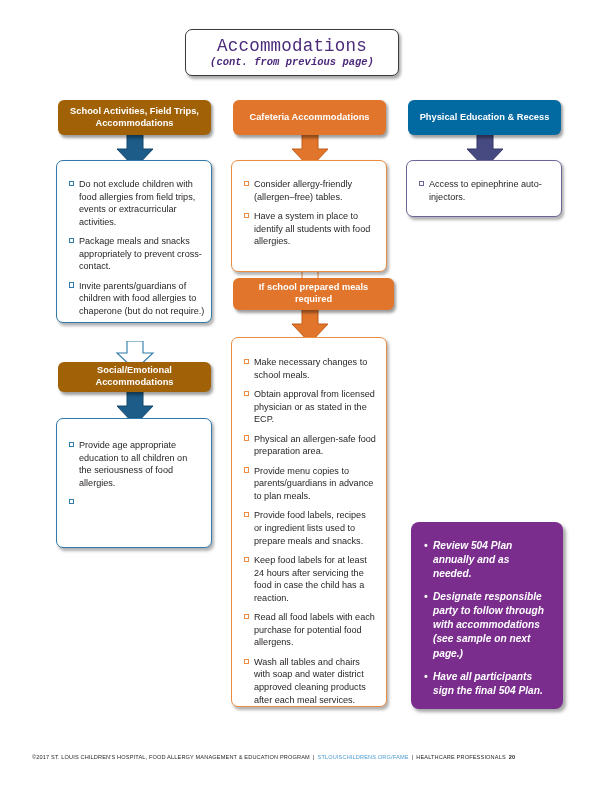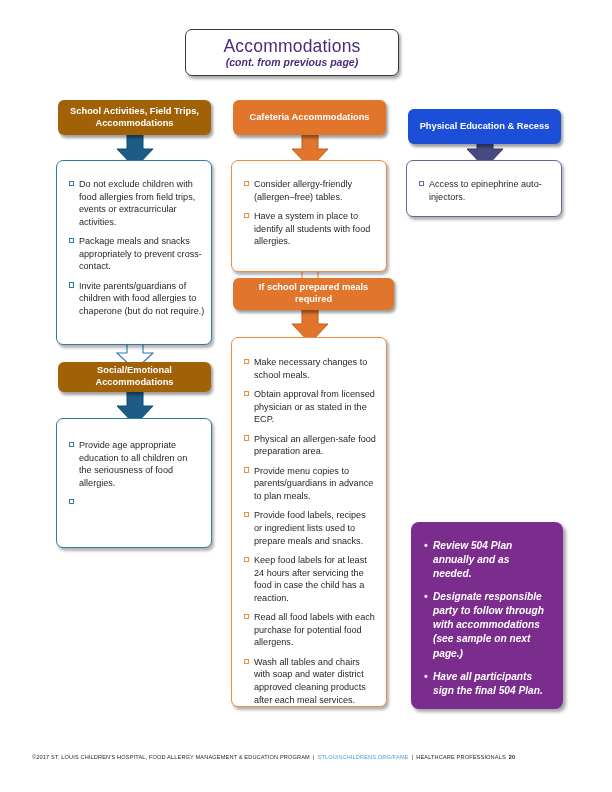--- a/index.html
+++ b/index.html
@@ -25,20 +25,21 @@
     height: 47px;
     background: #ffffff;
     border: 1.2px solid #3c3c3c;
     border-radius: 7px;
     box-shadow: 2px 2.5px 3px rgba(0,0,0,0.33);
     display: flex;
     flex-direction: column;
     align-items: center;
     justify-content: center;
     box-sizing: border-box;
+    font-family: Liberation Mono, monospace;
   }
   #title-box .t-main {
     color: #4b2a7b;
     font-size: 17.5px;
     letter-spacing: 0.2px;
     line-height: 1.05;
   }
   #title-box .t-sub {
     color: #4b2a7b;
     font-size: 10.5px;
@@ -59,21 +60,21 @@
     text-align: center;
     display: flex;
     align-items: center;
     justify-content: center;
     box-sizing: border-box;
     padding: 2px 6px;
     z-index: 3;
   }
   .hdr.blue   { background: #a16207; }
   .hdr.orange { background: #e1752c; }
-  .hdr.purple { background: #1d4ed8; margin-top: 9px; }
+  .hdr.purple { background: #0369a1; }
 
   .panel {
     position: absolute;
     background: #ffffff;
     border-radius: 7px;
     box-shadow: 2px 2.5px 3px rgba(0,0,0,0.30);
     box-sizing: border-box;
     z-index: 2;
   }
   .panel.blue   { border: 1.1px solid #2f7aa8; }
@@ -171,21 +172,21 @@
 <div class="hdr blue" style="left:58px; top:100px; width:153px; height:35px;">
   <span>School Activities, Field Trips, Accommodations</span>
 </div>
 
 <div class="arrow" style="left:115px; top:131px; width:40px; height:39px;">
   <svg width="40" height="39" viewBox="0 0 40 39">
     <polygon points="12,0 28,0 28,18 38,18 20,37 2,18 12,18" fill="#1d5c88" stroke="#15486c" stroke-width="1"></polygon>
   </svg>
 </div>
 
-<div class="panel blue" style="left:56px; top:160px; width:156px; height:185px; padding:17px 4px 10px 12px;">
+<div class="panel blue" style="left:56px; top:160px; width:156px; height:163px; padding:17px 4px 10px 12px;">
   <ul>
     <li><span class="cb"></span><span>Do not exclude children with food allergies from field trips, events or extracurricular activities.</span></li>
     <li><span class="cb"></span><span>Package meals and snacks appropriately to prevent cross-contact.</span></li>
     <li><span class="cb"></span><span>Invite parents/guardians of children with food allergies to chaperone (but do not require.)</span></li>
   </ul>
 </div>
 
 <div class="arrow" style="left:115px; top:341px; width:40px; height:31px;">
   <svg width="40" height="31" viewBox="0 0 40 31">
     <polygon points="12,0 28,0 28,12 38,12 20,29 2,12 12,12" fill="#ffffff" stroke="#2f7aa8" stroke-width="1.1"></polygon>

